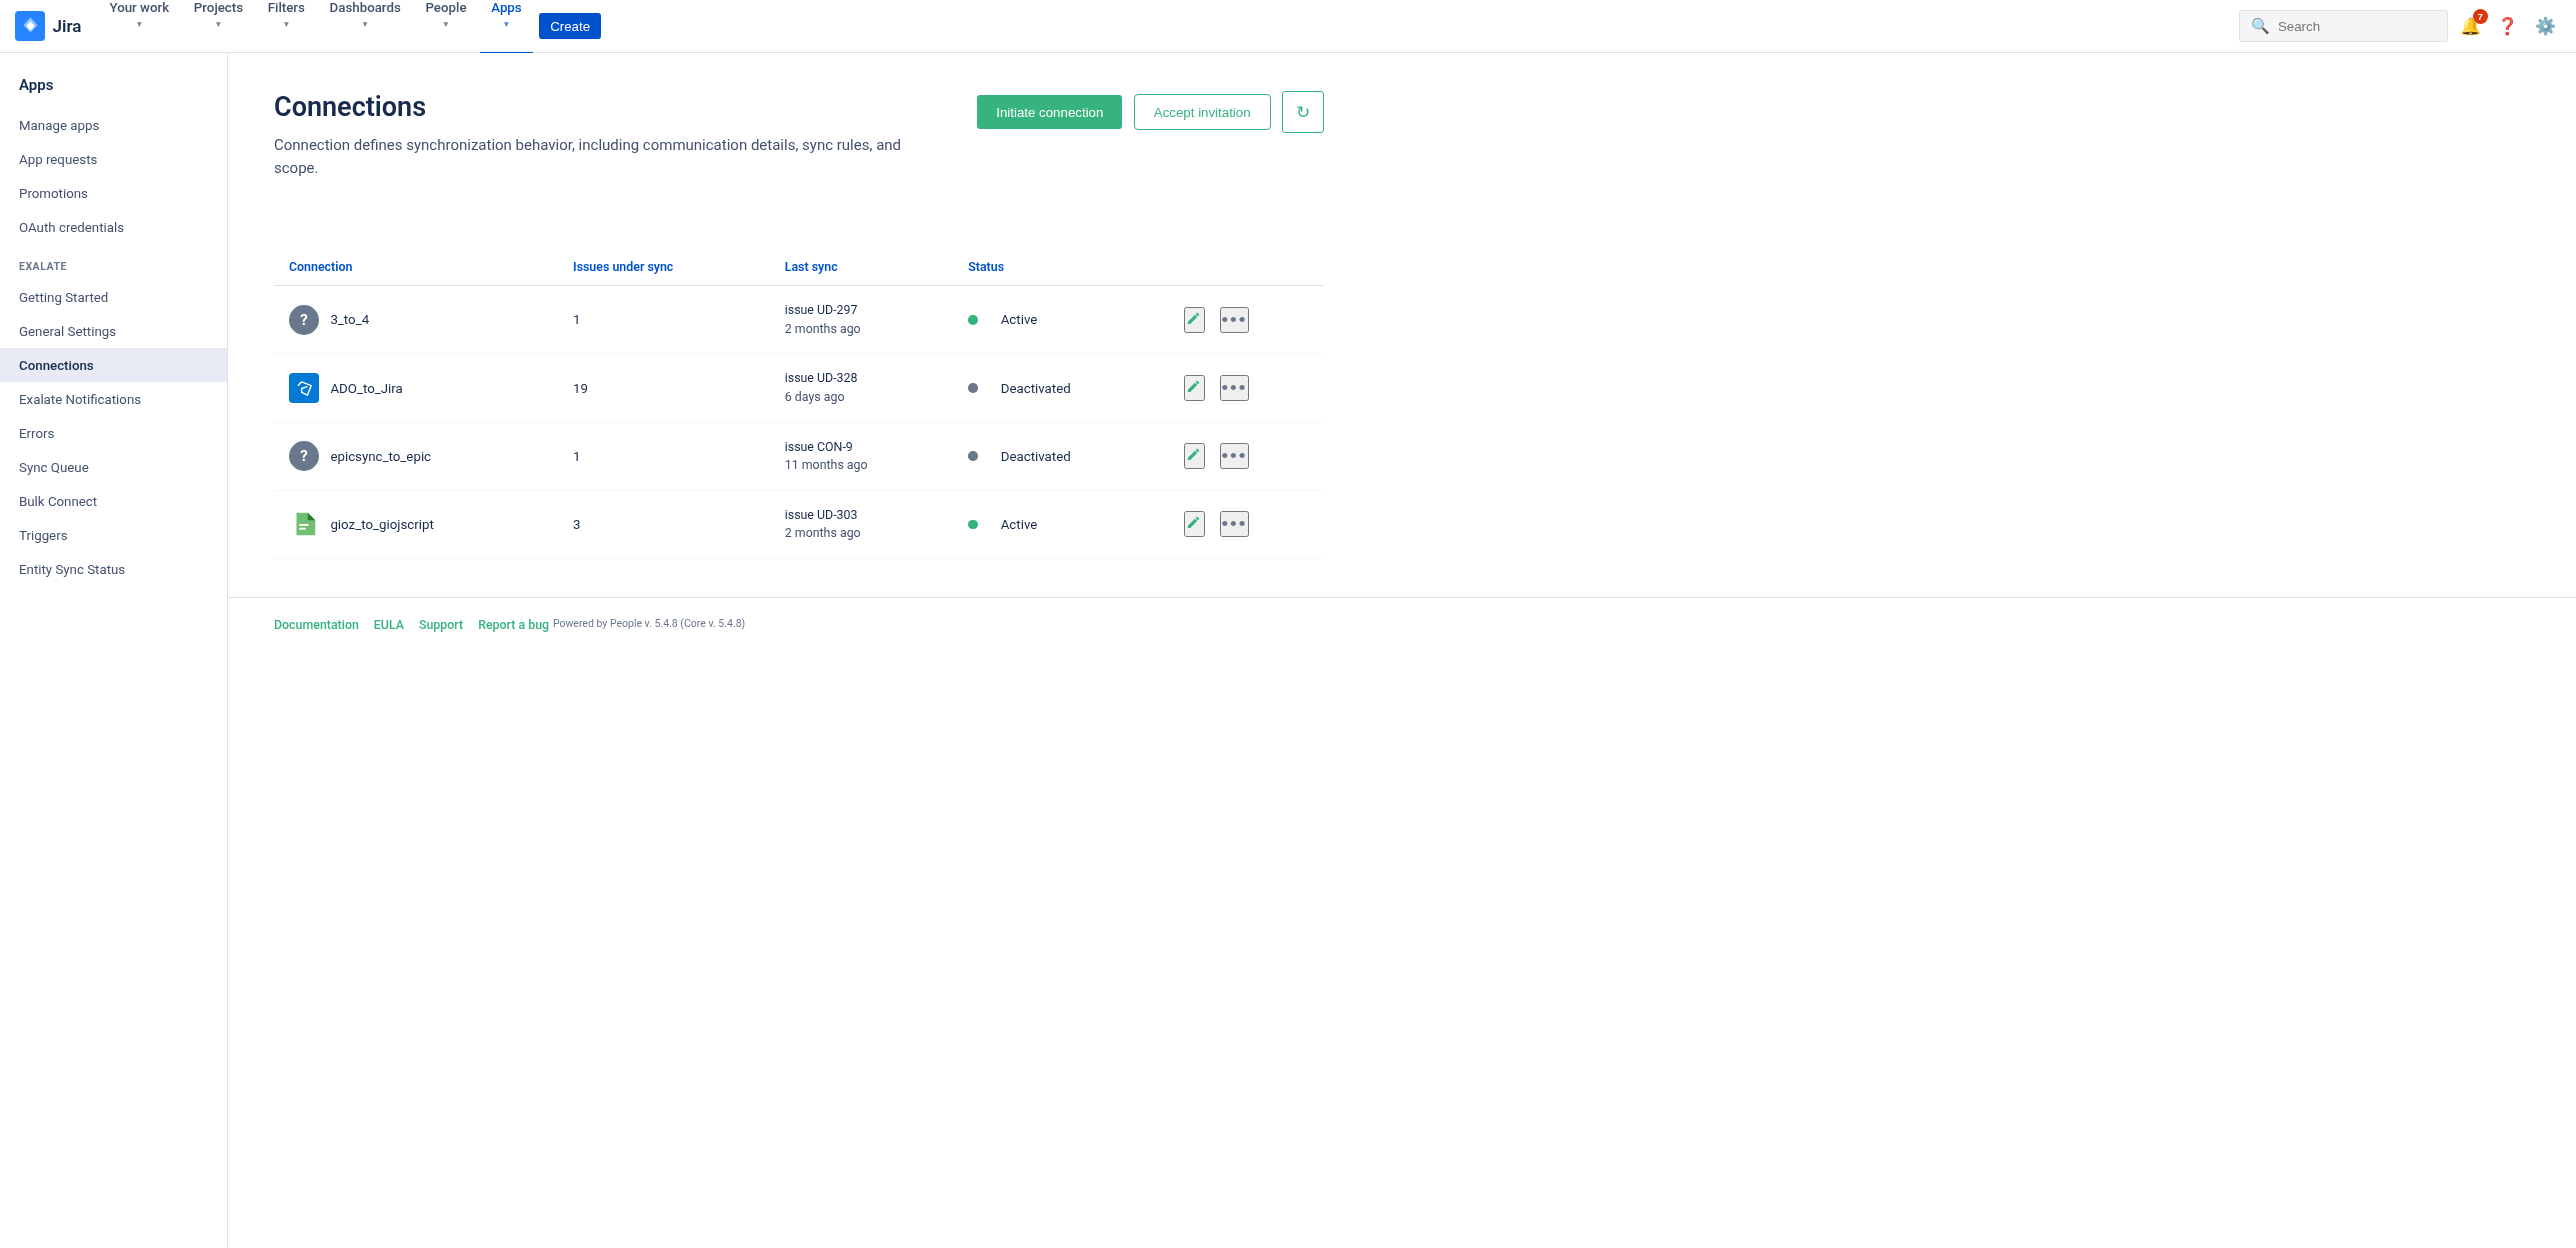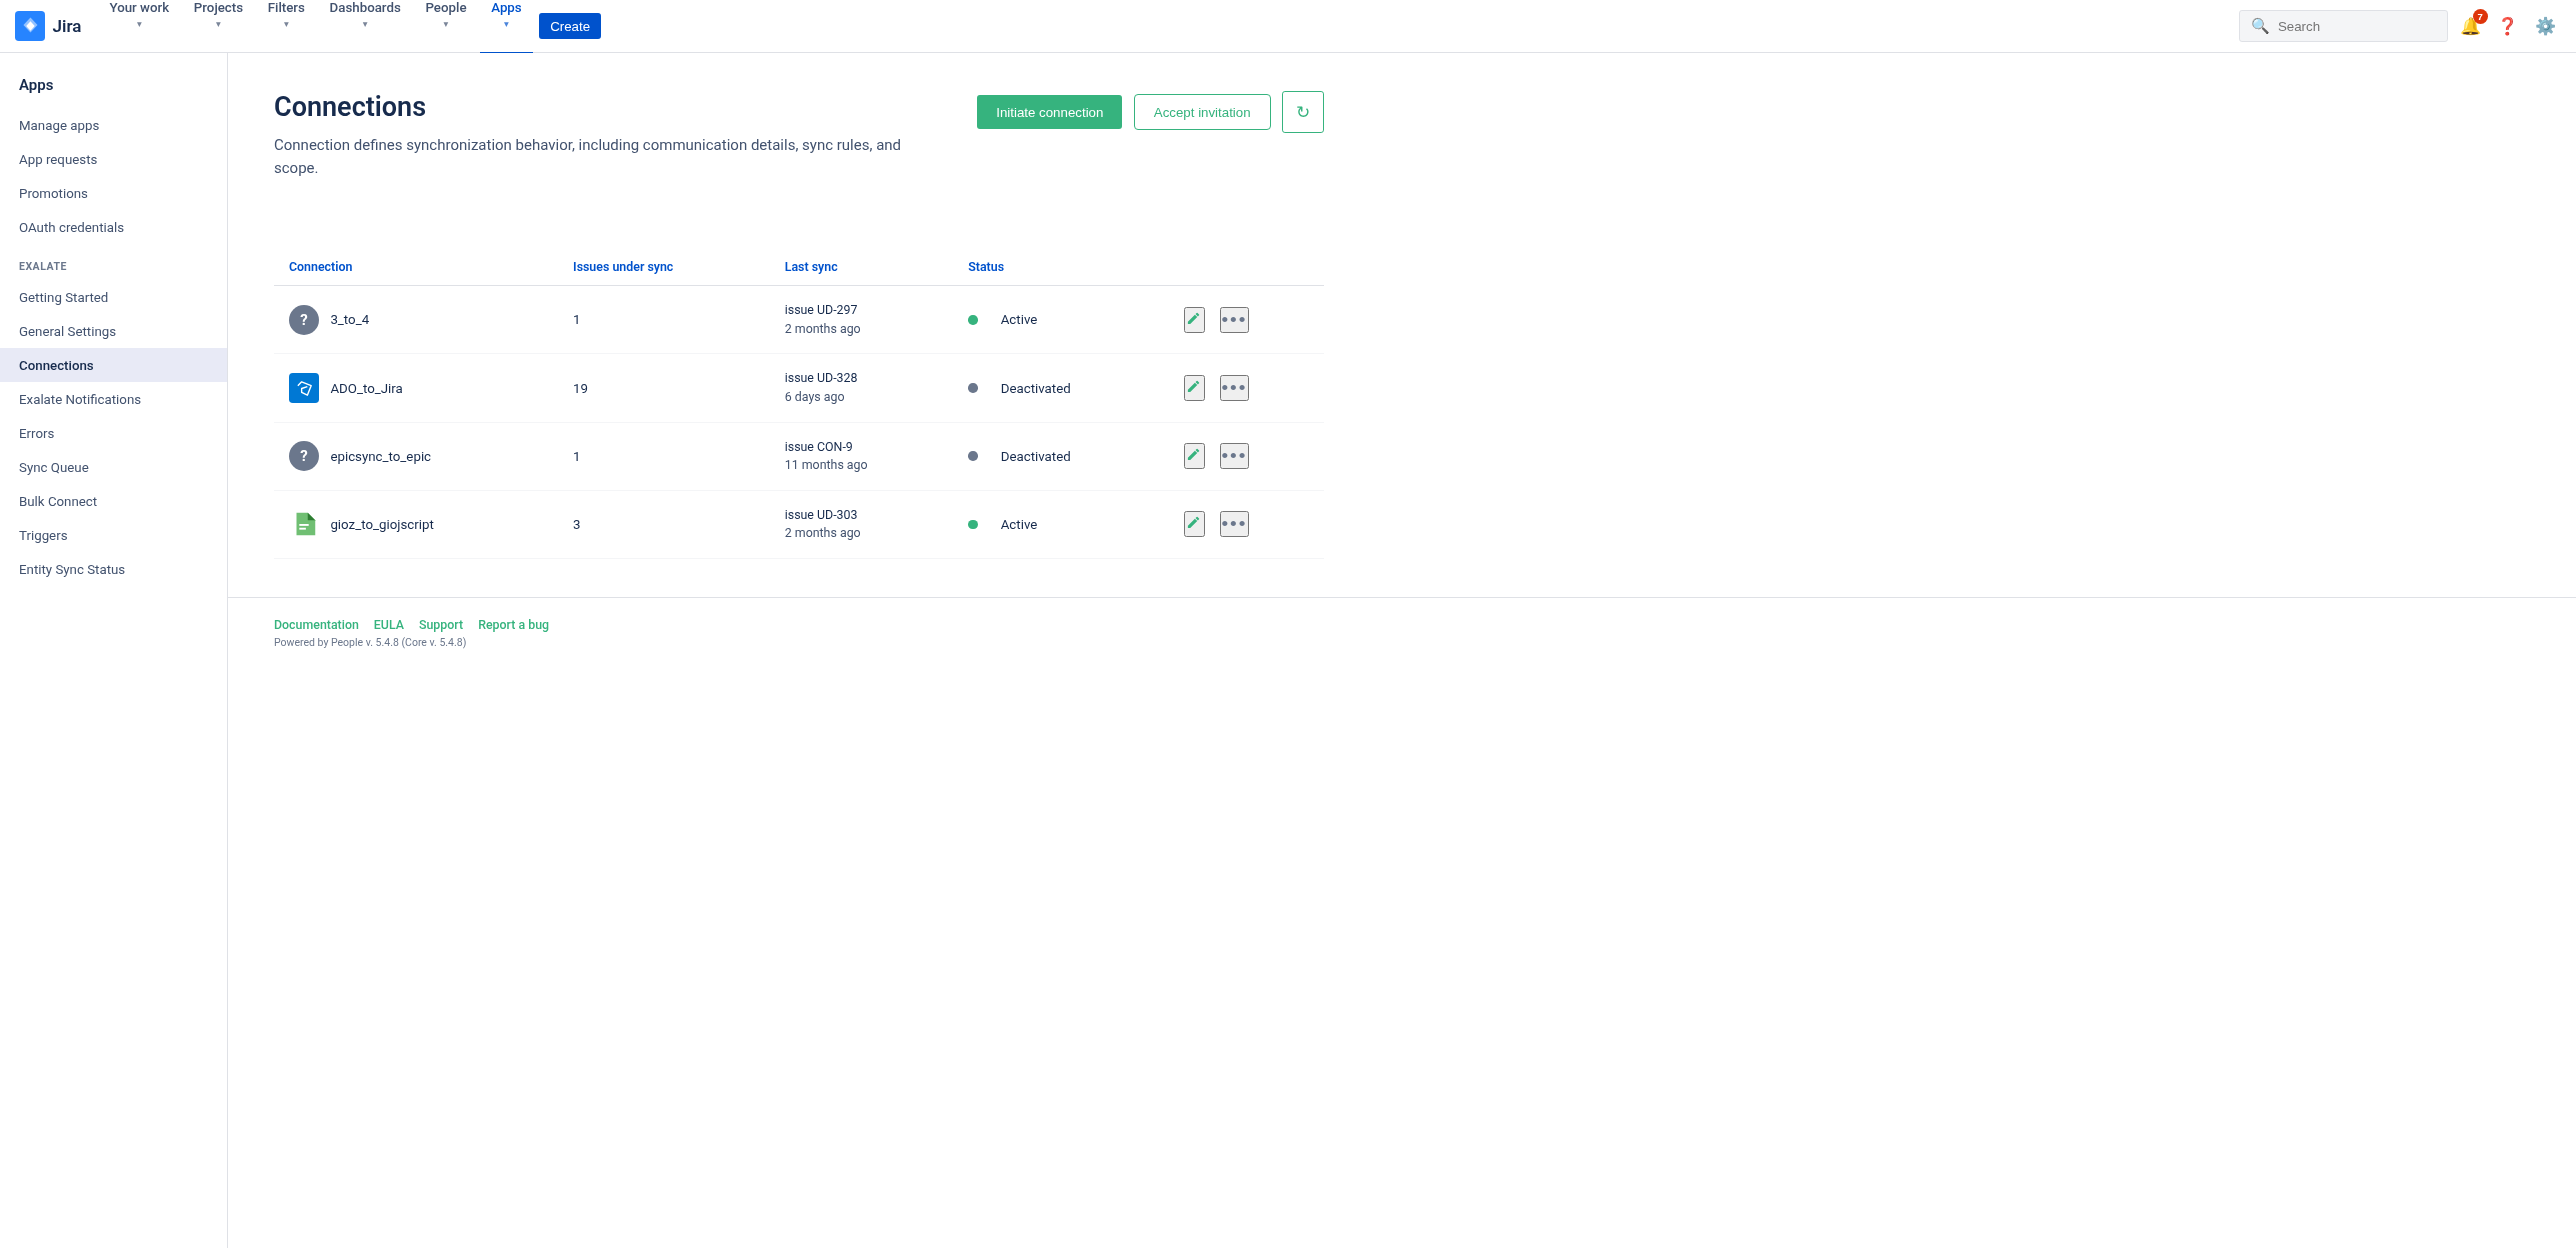--- a/index.html
+++ b/index.html
@@ -112,21 +112,21 @@
     .status-dot-active { background: #36b37e; }
     .status-dot-inactive { background: #6b778c; }
     .action-cell { display: flex; align-items: center; gap: 15px; }
     .action-edit { color: #36b37e; font-size: 17px; cursor: pointer; }
     .action-more { color: #6b778c; font-size: 19px; cursor: pointer; letter-spacing: 1.9px; }
     .last-sync-cell { color: #42526e; font-size: 12.4px; line-height: 1.5; }
     .last-sync-issue { font-size: 12.4px; color: #172b4d; }
     .last-sync-ago { font-size: 12.4px; color: #42526e; }
 
     
-    .footer { padding: 19px 46px; border-top: 1px solid #dfe1e6; display: flex; flex-direction: column; gap: 3.8px; }
+    .footer { padding: 19px 46px; border-top: 1px solid #dfe1e6; display: flex; flex-direction: row; gap: 3.8px; }
     .footer-links { display: flex; gap: 15px; }
     .footer-link { color: #36b37e; font-size: 12.4px; font-weight: 500; text-decoration: none; cursor: pointer; }
     .footer-powered { color: #6b778c; font-size: 10.5px; }
   </style>
 </head>
 <body>
 
 <nav class="topnav">
   <a class="topnav-logo" href="#">
     <svg class="topnav-logo-icon" viewBox="0 0 32 32" fill="none" xmlns="http://www.w3.org/2000/svg">

